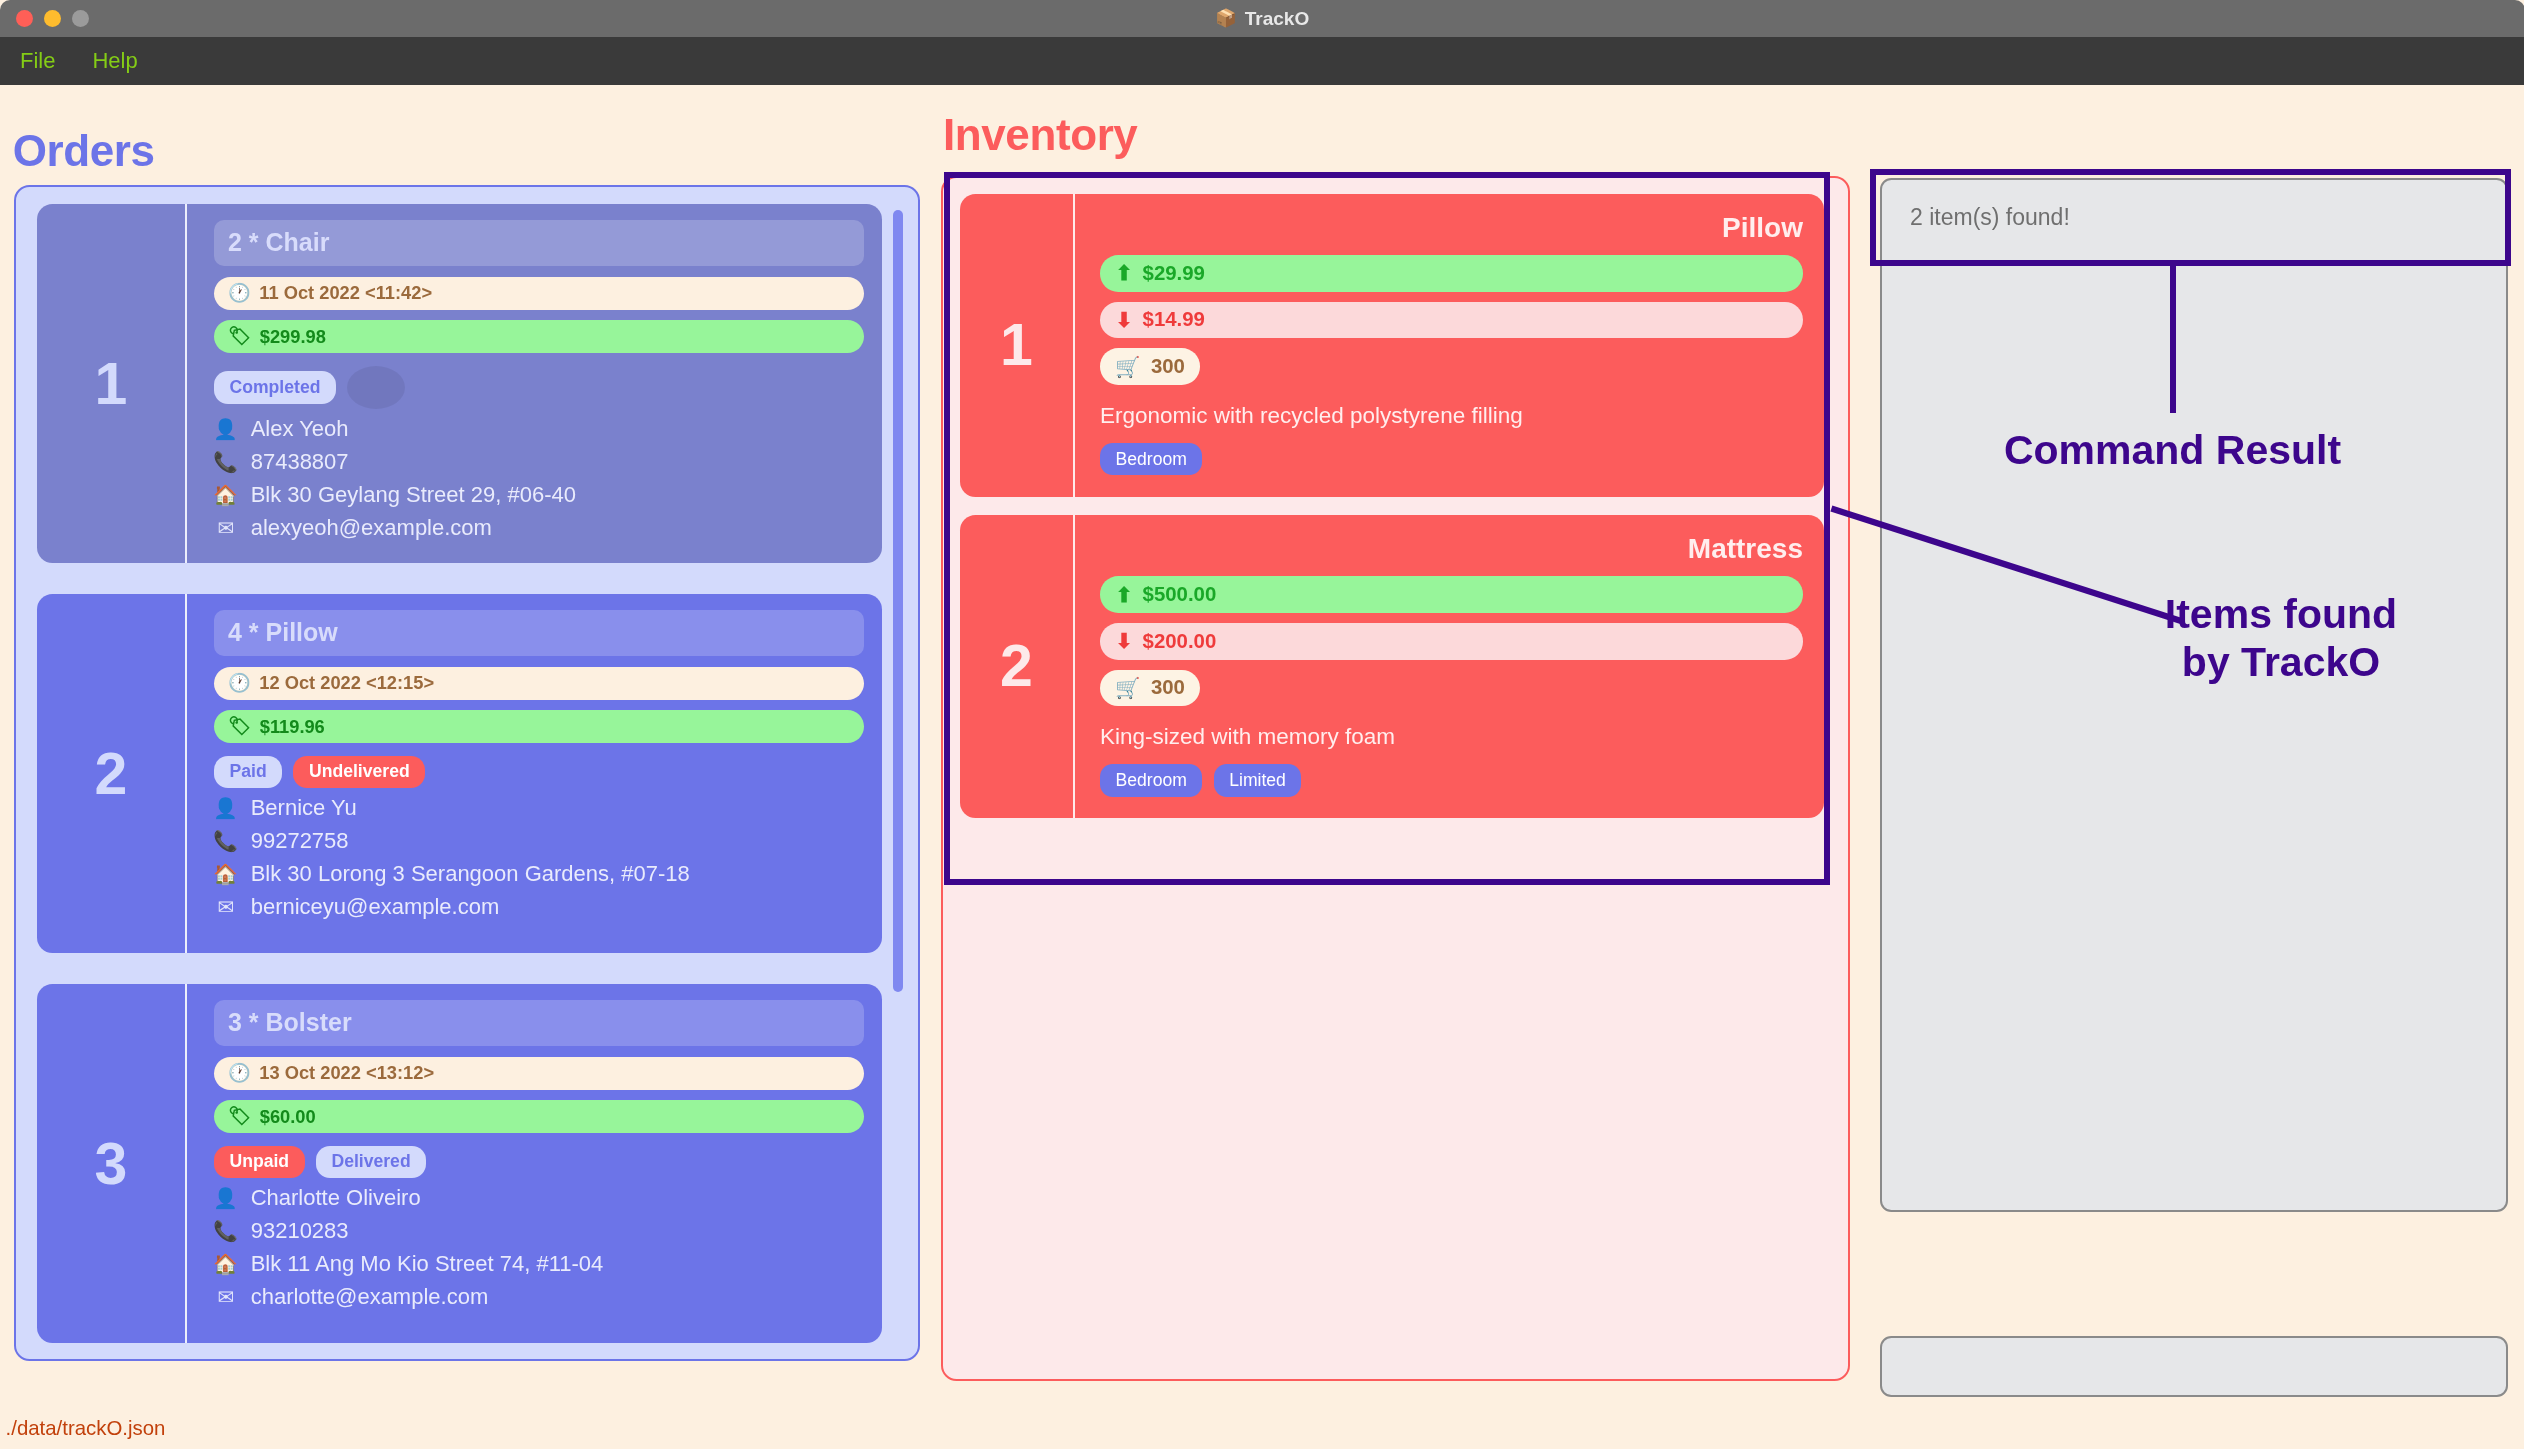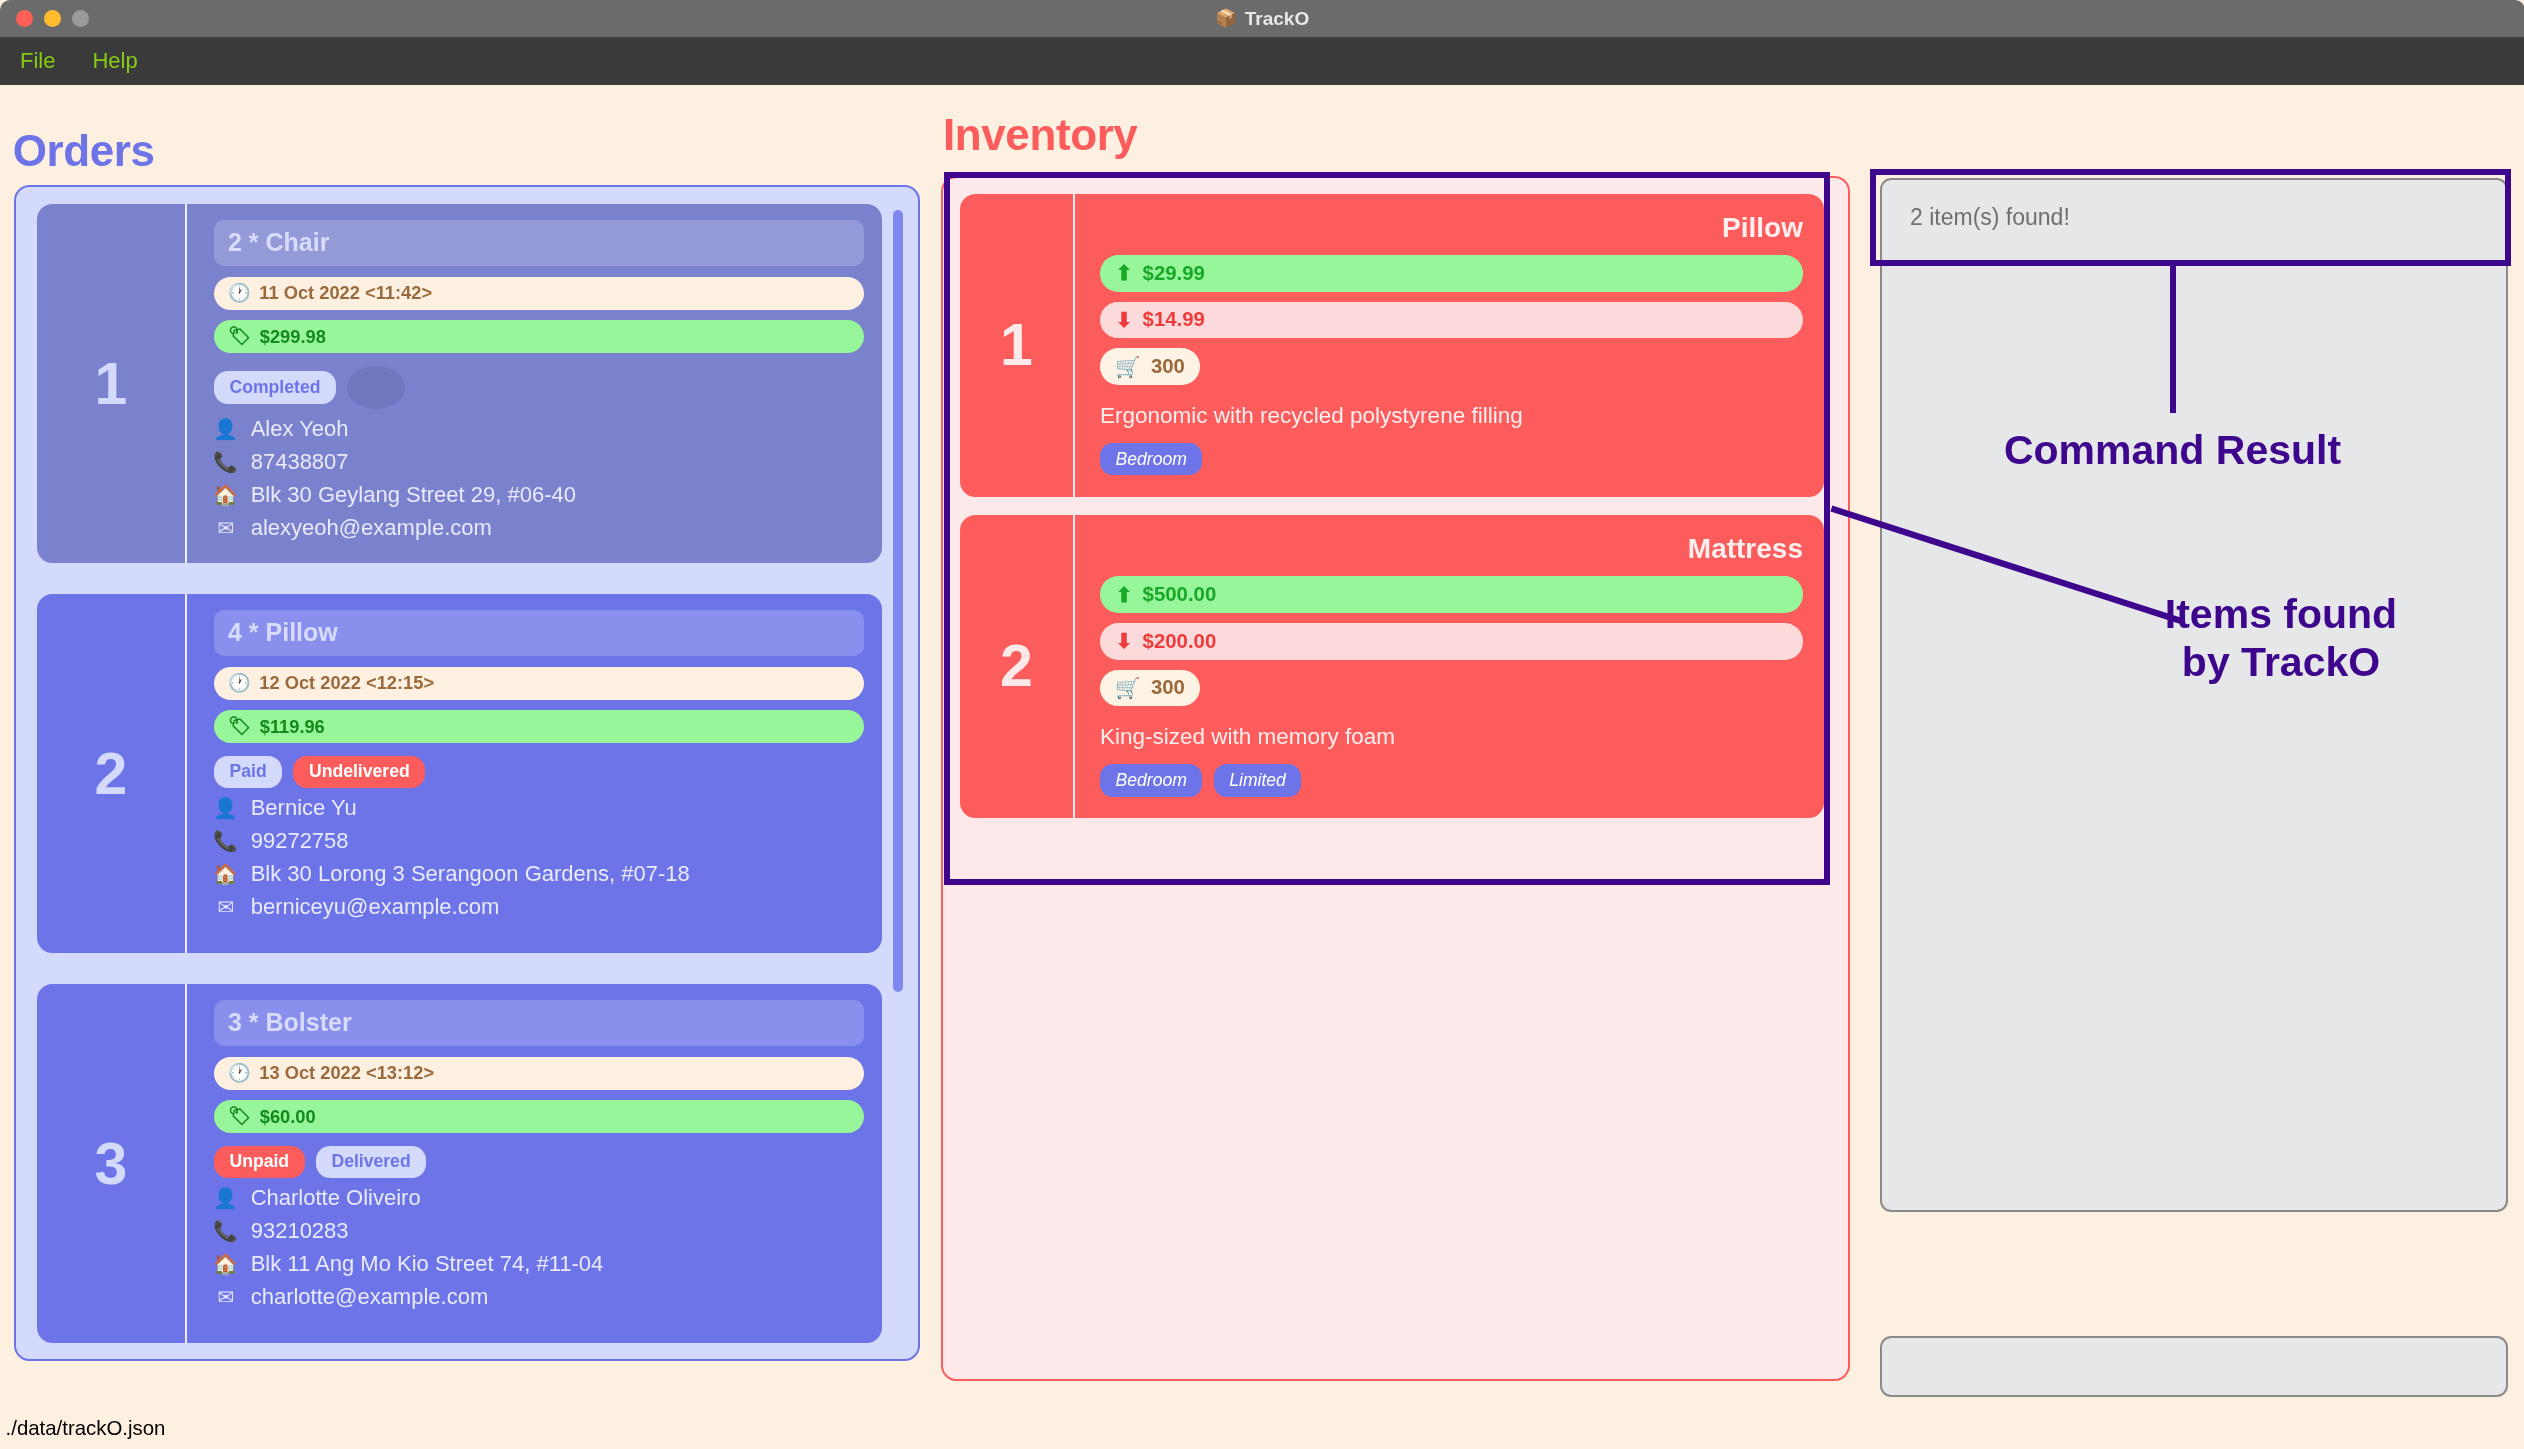--- a/index.html
+++ b/index.html
@@ -175,21 +175,21 @@
     font-size: 20.4px; font-weight: bold;
     margin-bottom: 10px;
   }
   .inv-pill.sell { background: #97f59a; color: #1aa828; }
   .inv-pill.cost { background: #fcd9da; color: #ef3b3b; }
   .inv-pill.qty  { background: #fdf3e4; color: #9b6a3c; display: inline-flex; margin-bottom: 0; }
   .inv-desc {
     color: #ffeeee; font-size: 22.5px;
     margin: 18.3px 0 14px 0;
   }
-  .tag-row { display: flex; gap: 11.3px; font-style: italic; }
+  .tag-row { display: flex; gap: 11.3px; }
   .tag {
     background: #6c74e8; color: #ffffff;
     border-radius: 12.7px; padding: 5.6px 15.5px;
     font-size: 17.6px;
   }
 
   
   .result-panel {
     position: absolute; left: 1880px; top: 178px;
     width: 628px; height: 1034px;
@@ -210,21 +210,21 @@
     padding: 12.7px 18.3px;
     color: #6f6f6f; font-size: 22px;
   }
 
   
   .statusbar {
     position: absolute; left: 0; top: 1406px;
     width: 2525px; height: 44px;
     display: flex; align-items: center;
     padding-left: 5.6px; box-sizing: border-box;
-    color: #000000; font-size: 20.4px;
+    color: #c2410c; font-size: 20.4px;
   }
 
   
   .anno-box {
     position: absolute;
     border: 6.3px solid #3d068c;
     box-sizing: border-box;
     pointer-events: none;
   }
   #anno-box-inventory { left: 944px; top: 172px; width: 886px; height: 713px; }

